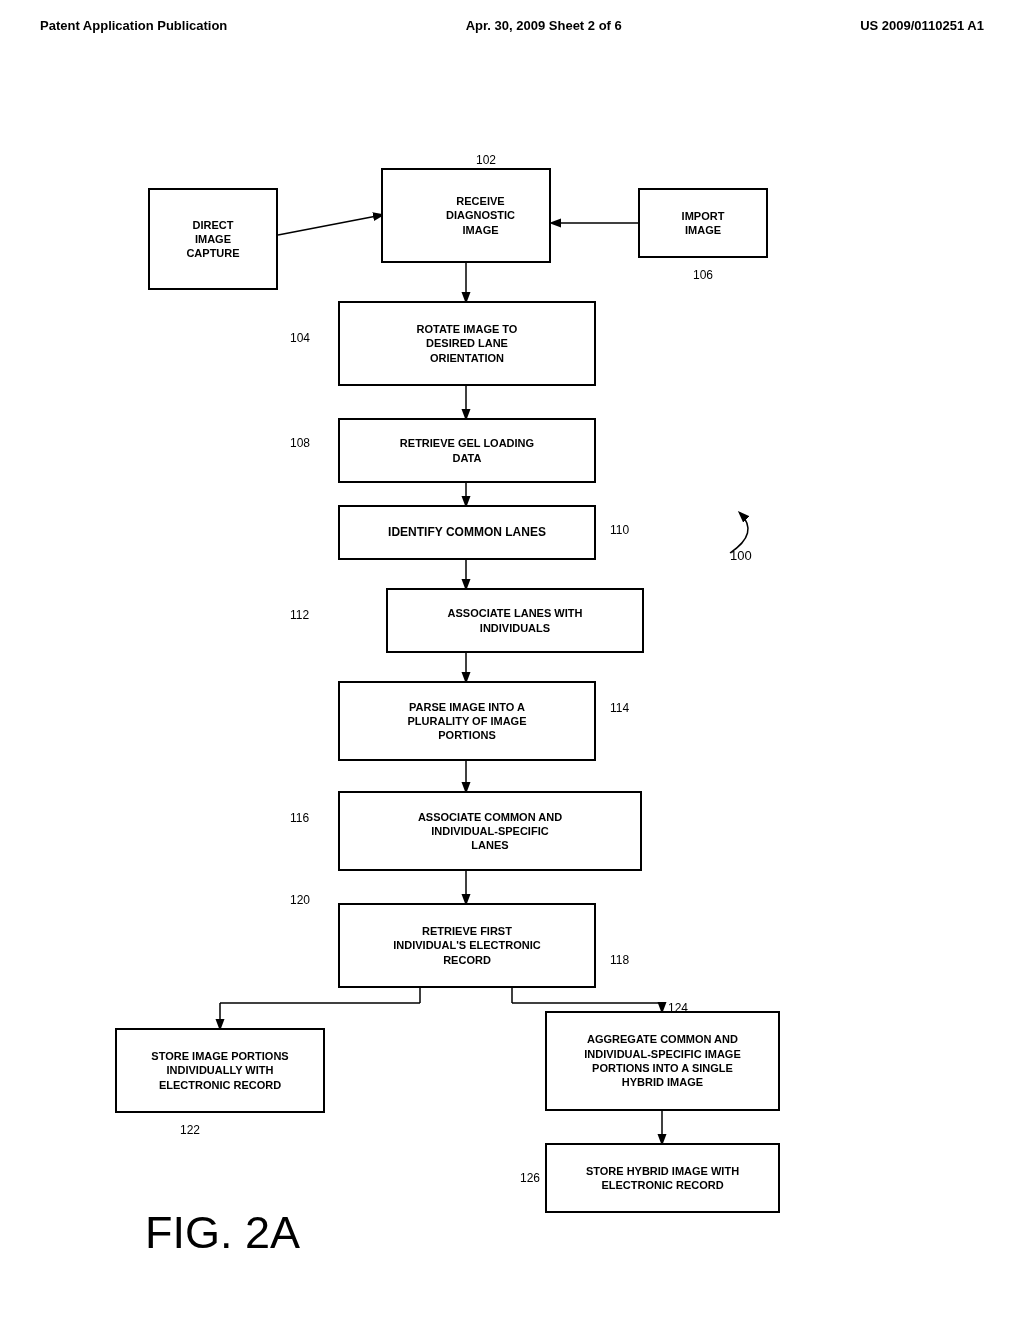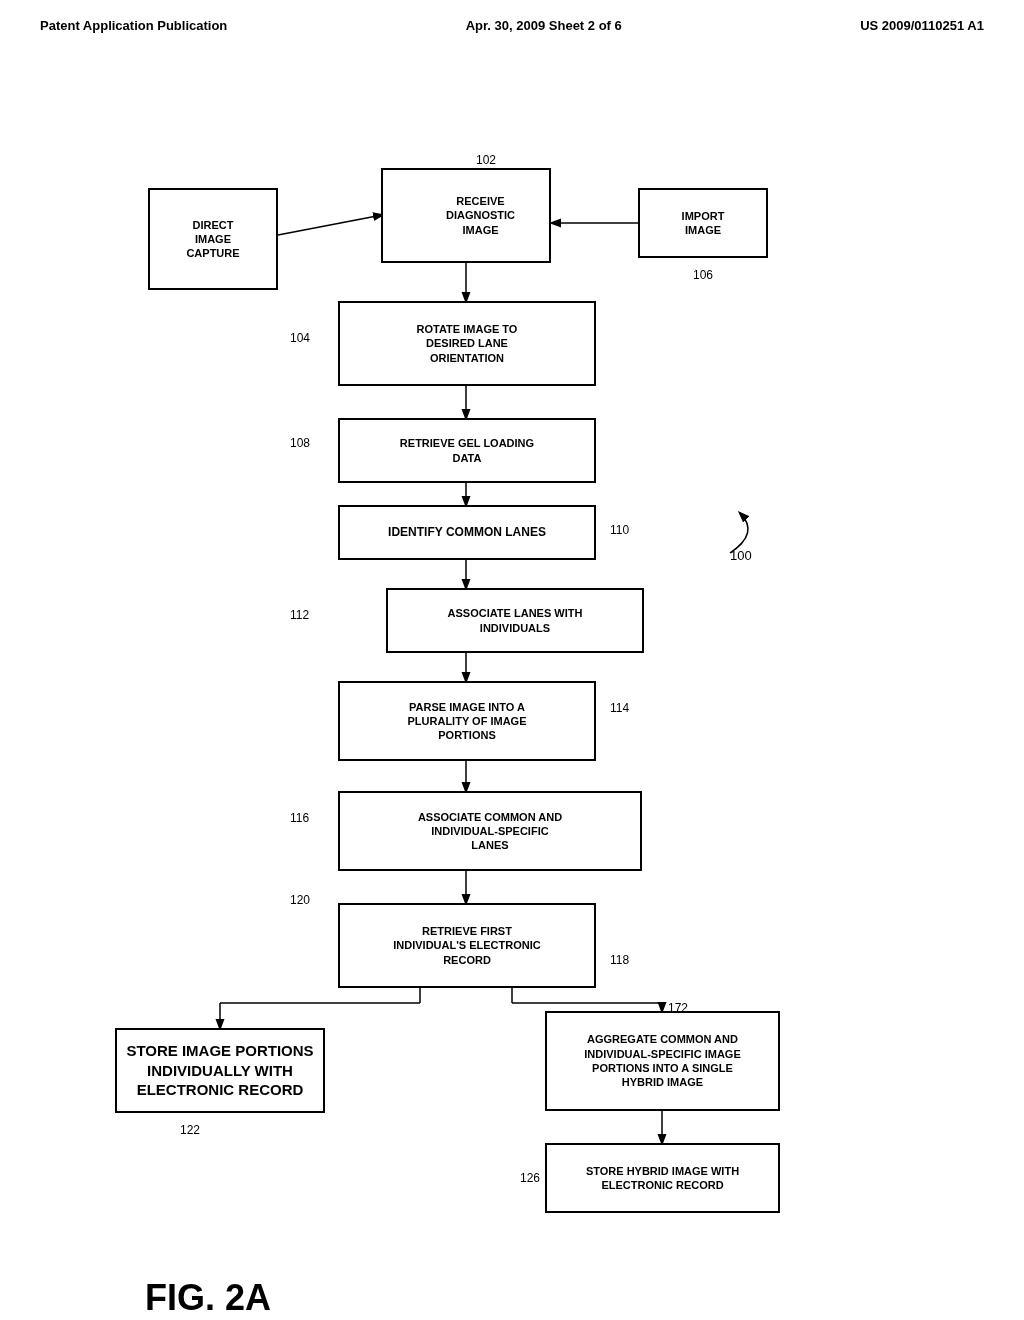--- a/index.html
+++ b/index.html
@@ -119,35 +119,35 @@
       <div class="flow-box" style="left: 148px; top: 145px; width: 130px; height: 102px; font-size: 11px;">DIRECT<br>IMAGE<br>CAPTURE</div>
       <div class="flow-box" style="left: 381px; top: 125px; width: 170px; height: 95px; font-size: 11px; padding-left: 37px;">RECEIVE<br>DIAGNOSTIC<br>IMAGE</div>
       <div class="flow-box" style="left: 638px; top: 145px; width: 130px; height: 70px; font-size: 11px;">IMPORT<br>IMAGE</div>
       <div class="flow-box" style="left: 338px; top: 258px; width: 258px; height: 85px; font-size: 11px;">ROTATE IMAGE TO<br>DESIRED LANE<br>ORIENTATION</div>
       <div class="flow-box" style="left: 338px; top: 375px; width: 258px; height: 65px; font-size: 11px;">RETRIEVE GEL LOADING<br>DATA</div>
       <div class="flow-box" style="left: 338px; top: 462px; width: 258px; height: 55px; font-size: 12px;">IDENTIFY COMMON LANES</div>
       <div class="flow-box" style="left: 338px; top: 545px; width: 258px; height: 65px; font-size: 11px; margin-left: 48px;">ASSOCIATE LANES WITH<br>INDIVIDUALS</div>
       <div class="flow-box" style="left: 338px; top: 638px; width: 258px; height: 80px; font-size: 11px;">PARSE IMAGE INTO A<br>PLURALITY OF IMAGE<br>PORTIONS</div>
       <div class="flow-box" style="left: 338px; top: 748px; width: 304px; height: 80px; font-size: 11px;">ASSOCIATE COMMON AND<br>INDIVIDUAL-SPECIFIC<br>LANES</div>
       <div class="flow-box" style="left: 338px; top: 860px; width: 258px; height: 85px; font-size: 11px;">RETRIEVE FIRST<br>INDIVIDUAL'S ELECTRONIC<br>RECORD</div>
-      <div class="flow-box" style="left: 115px; top: 985px; width: 210px; height: 85px; font-size: 15px;">STORE IMAGE PORTIONS<br>INDIVIDUALLY WITH<br>ELECTRONIC RECORD</div>
+      <div class="flow-box" style="left: 115px; top: 985px; width: 210px; height: 85px; font-size: 11px;">STORE IMAGE PORTIONS<br>INDIVIDUALLY WITH<br>ELECTRONIC RECORD</div>
       <div class="flow-box" style="left: 545px; top: 968px; width: 235px; height: 100px; font-size: 11px;">AGGREGATE COMMON AND<br>INDIVIDUAL-SPECIFIC IMAGE<br>PORTIONS INTO A SINGLE<br>HYBRID IMAGE</div>
       <div class="flow-box" style="left: 545px; top: 1100px; width: 235px; height: 70px; font-size: 11px;">STORE HYBRID IMAGE WITH<br>ELECTRONIC RECORD</div>
     </div>
 
-  <div class="fig-label" style="left: 145px; top: 1234px; font-size: 36px; font-weight: bold;">FIG. 2A</div>
+  <div class="fig-label" style="left: 145px; top: 1164px; font-size: 45px; font-weight: normal;">FIG. 2A</div>
 
   <div class="ref-label" style="left: 730px; top: 505px; font-size: 13px;">100</div>
 
 <div class="ref-label" style="left: 462px; top: 110px; margin-left: 14px;">102</div>
     <div class="ref-label" style="left: 290px; top: 288px;">104</div>
     <div class="ref-label" style="left: 693px; top: 225px;">106</div>
     <div class="ref-label" style="left: 290px; top: 393px;">108</div>
     <div class="ref-label" style="left: 610px; top: 480px;">110</div>
     <div class="ref-label" style="left: 290px; top: 565px;">112</div>
     <div class="ref-label" style="left: 610px; top: 658px;">114</div>
     <div class="ref-label" style="left: 290px; top: 768px;">116</div>
     <div class="ref-label" style="left: 610px; top: 870px; margin-top: 40px;">118</div>
     <div class="ref-label" style="left: 290px; top: 850px;">120</div>
     <div class="ref-label" style="left: 180px; top: 1080px;">122</div>
-    <div class="ref-label" style="left: 668px; top: 958px;">172</div>
+    <div class="ref-label" style="left: 668px; top: 958px;">124</div>
     <div class="ref-label" style="left: 520px; top: 1120px; margin-top: 8px;">126</div>
   </div>
 
 </body></html>

